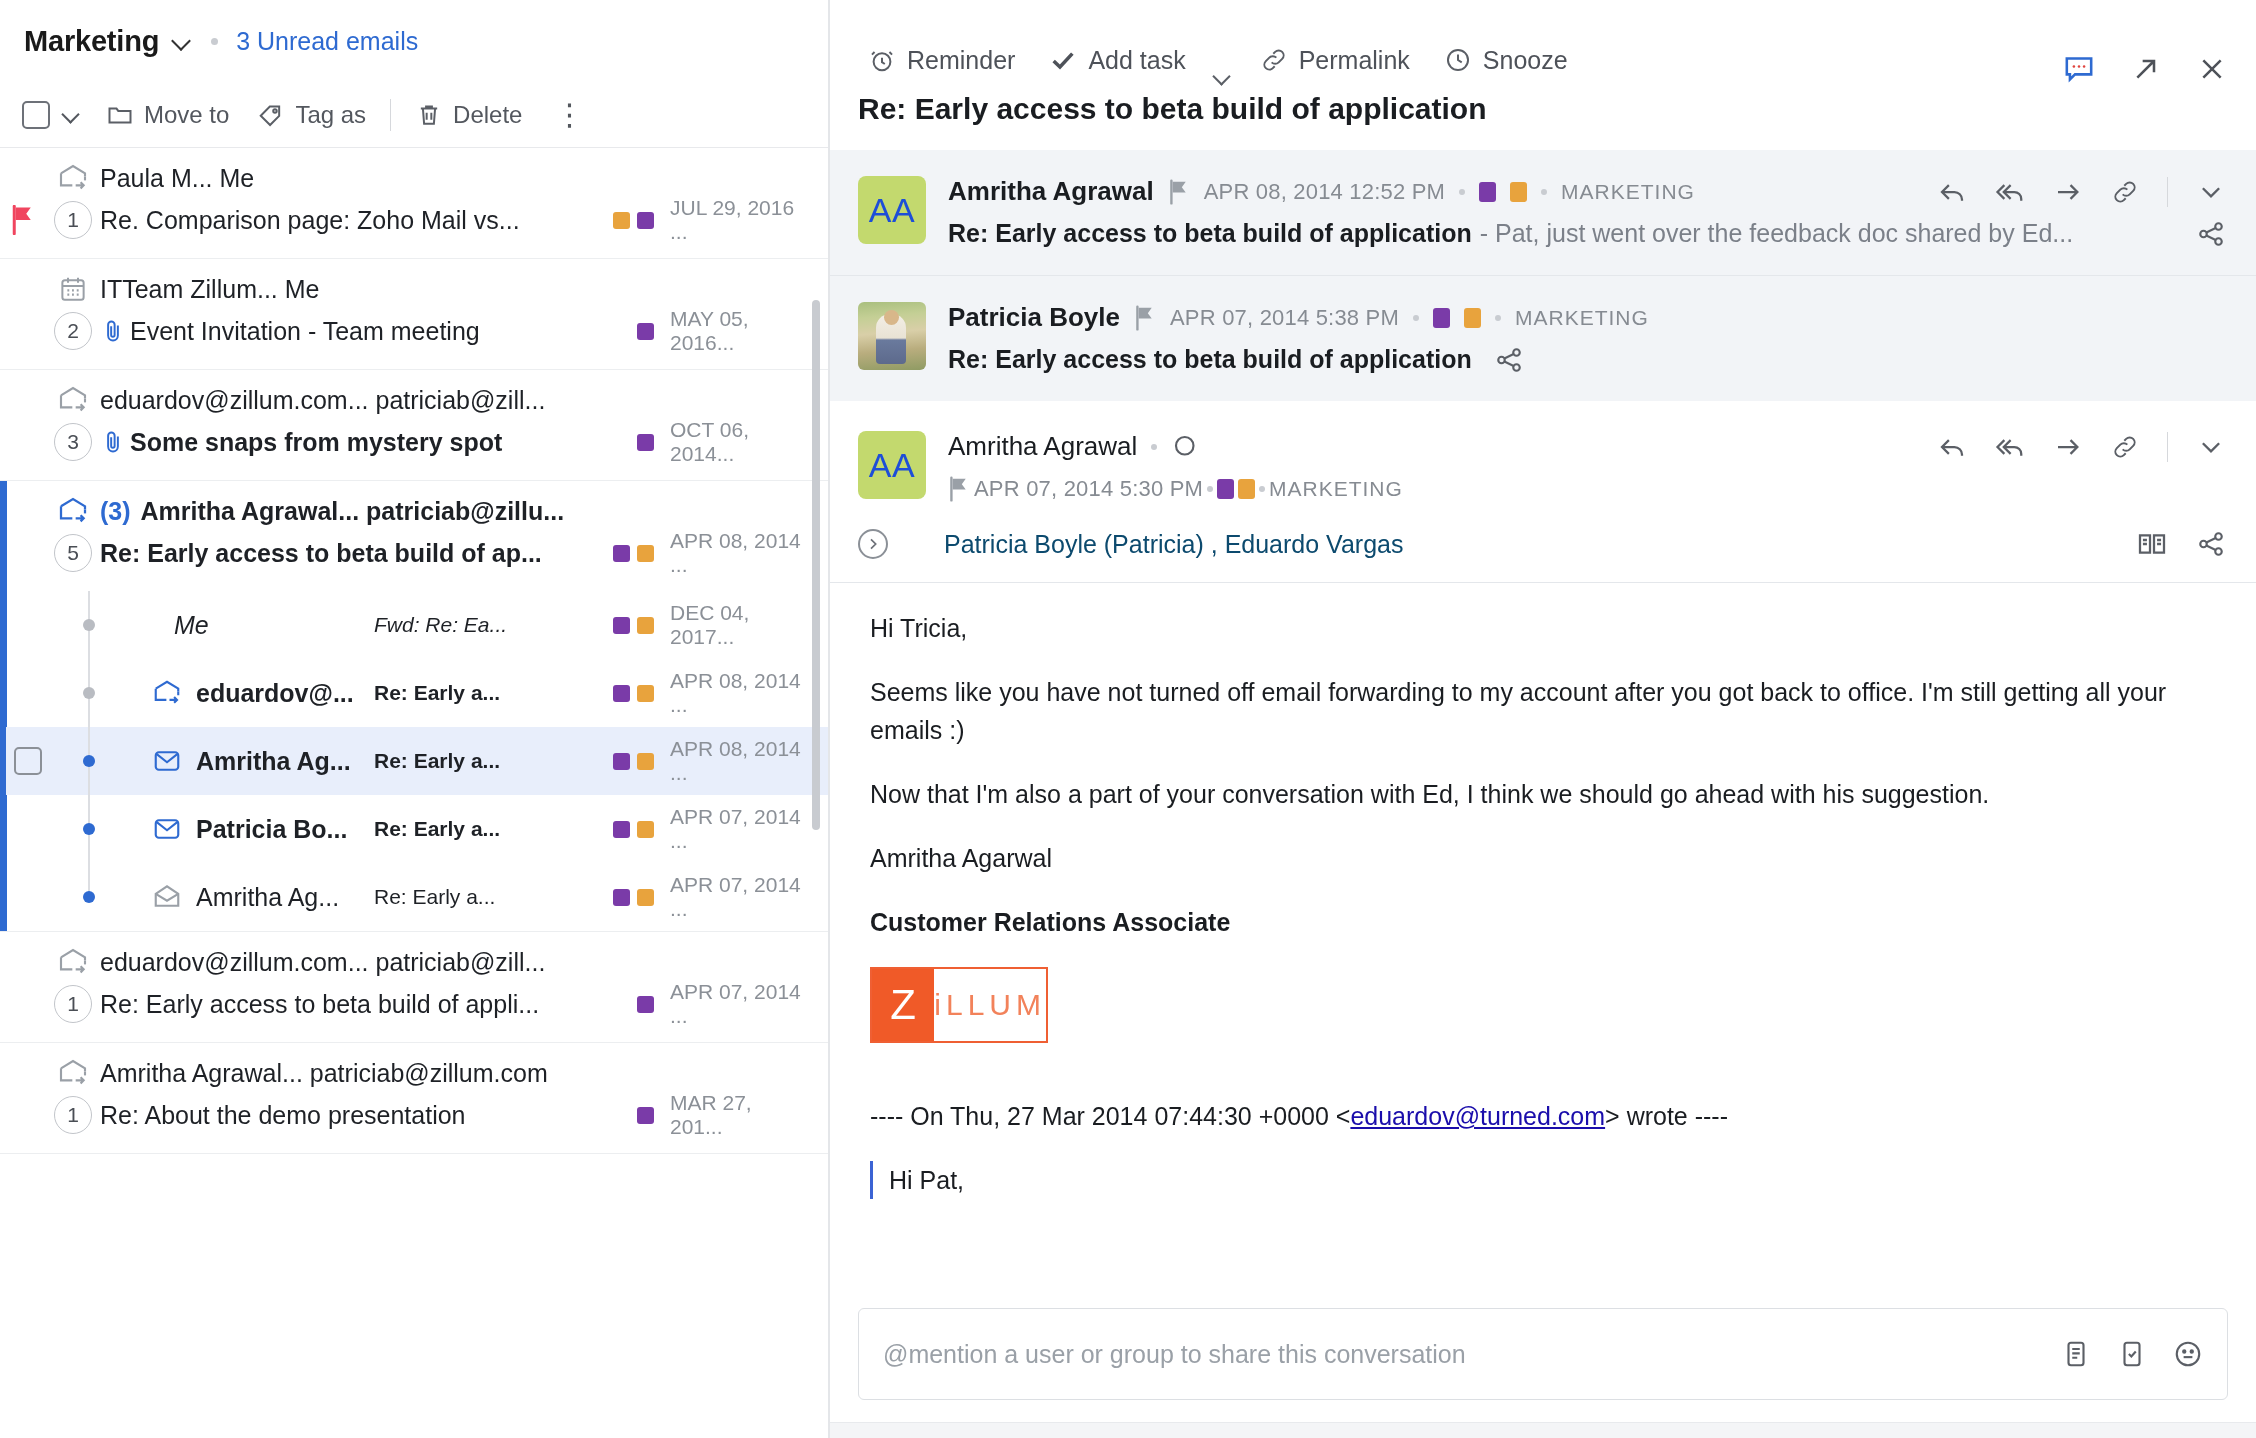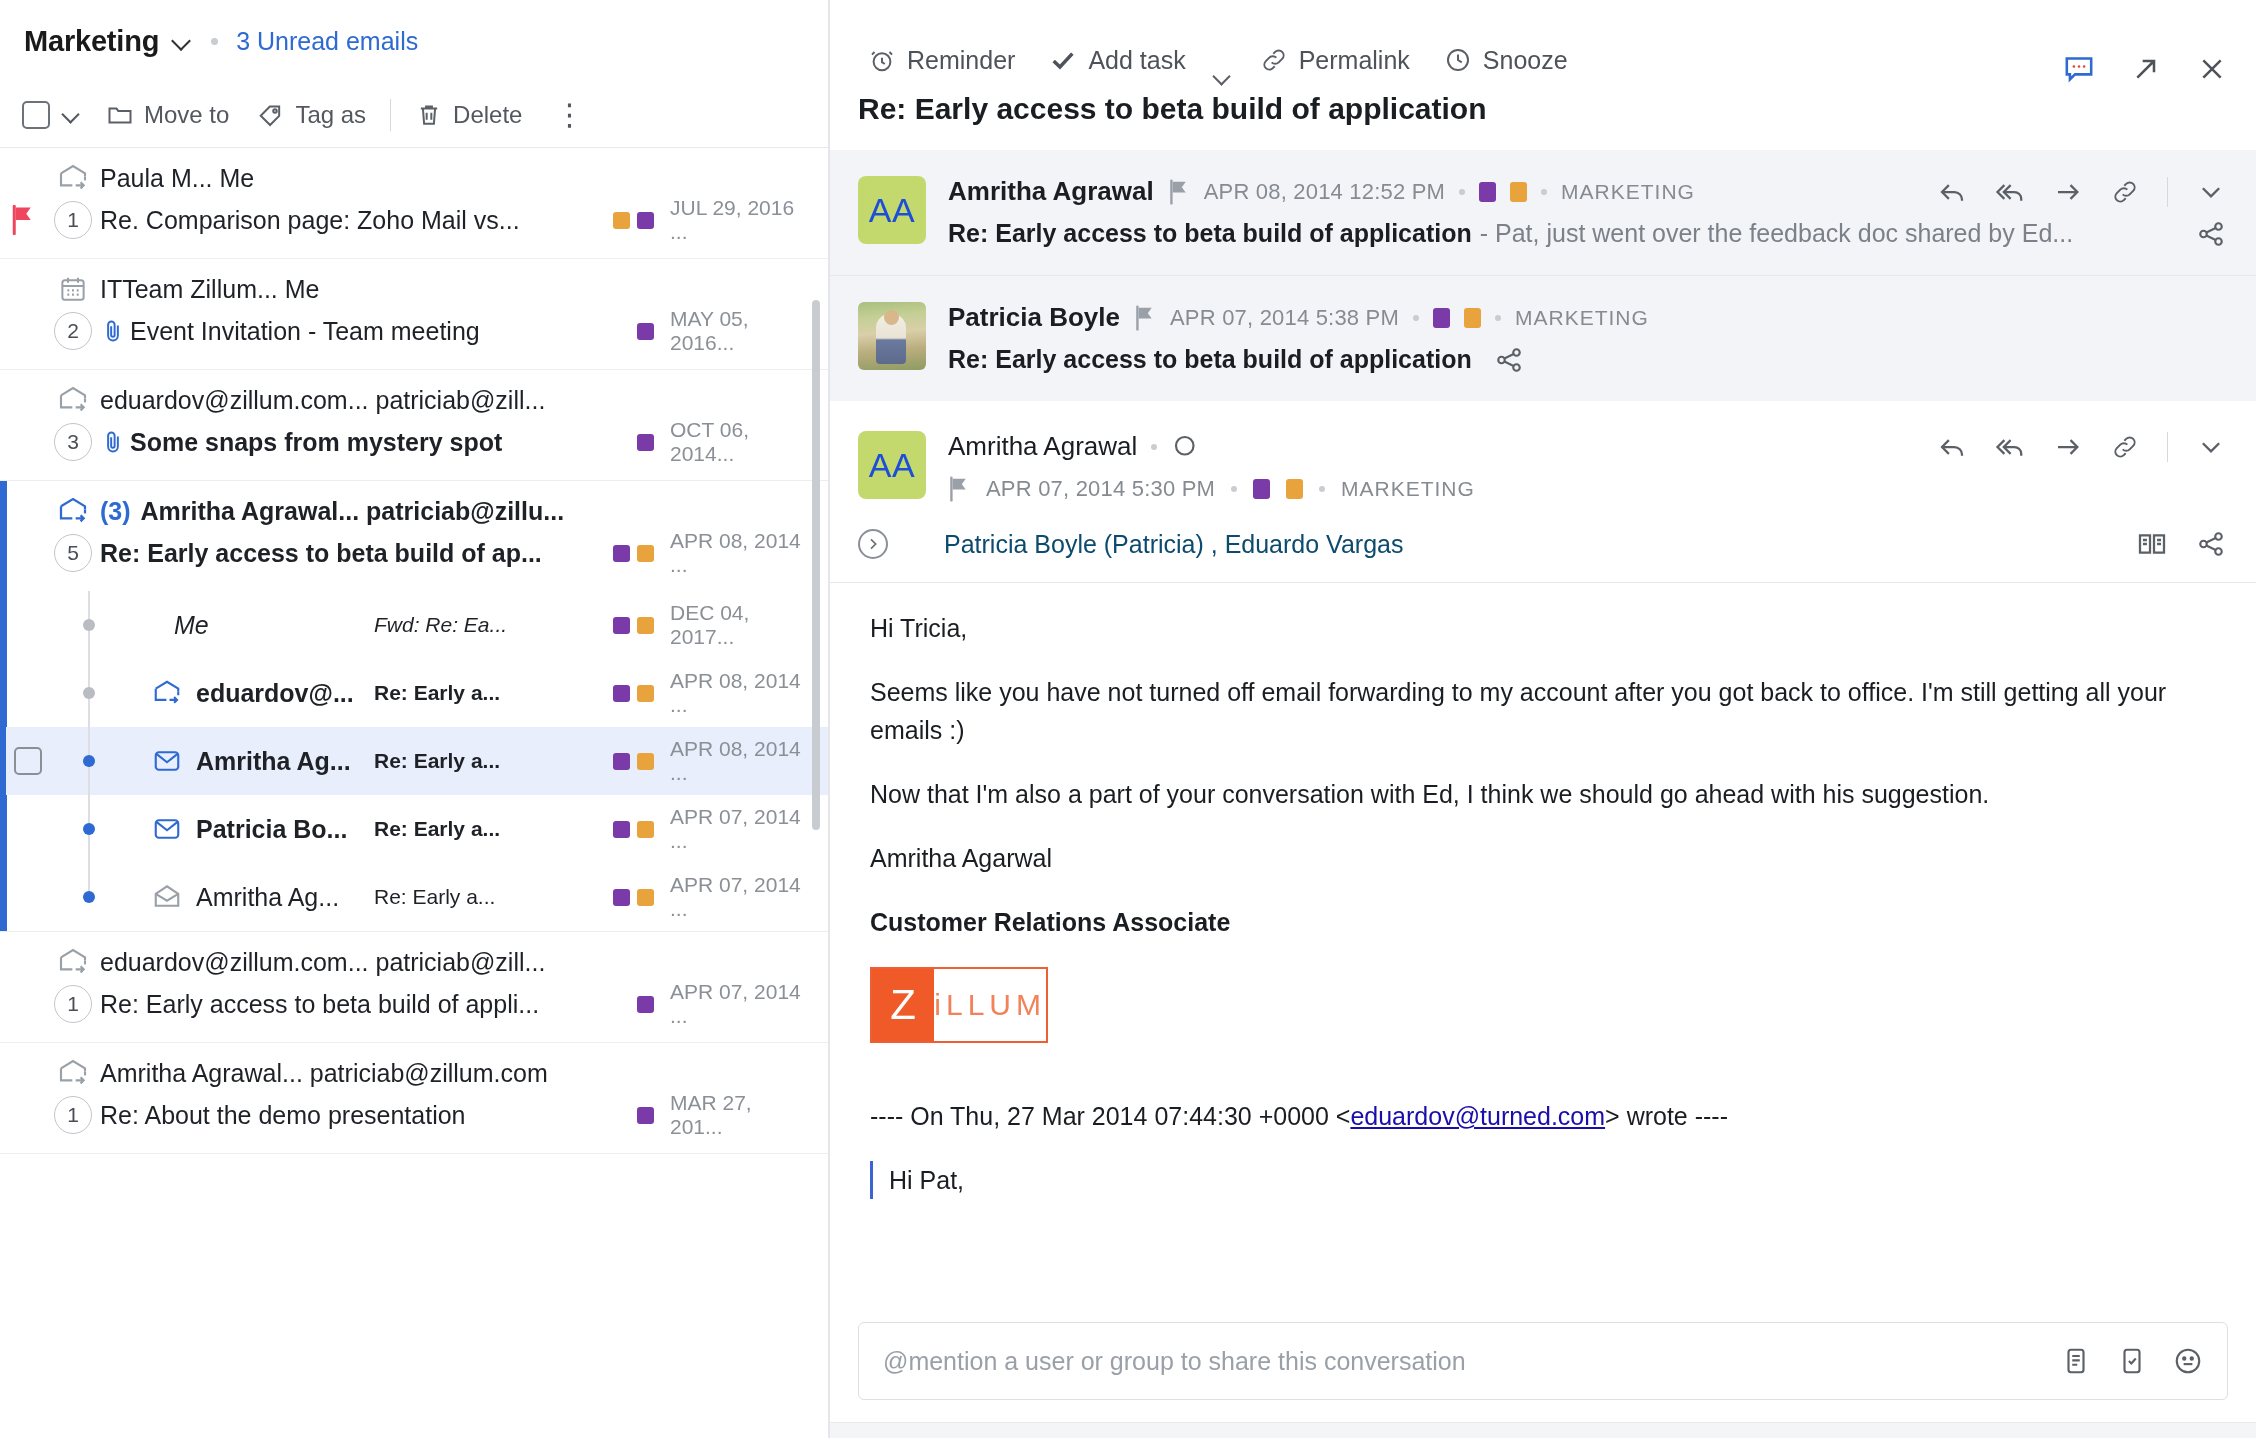--- a/index.html
+++ b/index.html
@@ -181,21 +181,21 @@
   .msg-actions { display: flex; align-items: center; gap: 28px; margin-left: auto; padding-left: 28px; }
   .msg-snip-row { display: flex; align-items: baseline; margin-top: 12px; gap: 0; }
   .msg-snip-subject { font-size: 25px; font-weight: bold; color: #1a1d21; white-space: nowrap; }
   .msg-snip-text {
     font-size: 25px; color: #7b8089; margin-left: 8px;
     overflow: hidden; text-overflow: ellipsis; white-space: nowrap; flex: 1;
   }
   .share-ico { margin-left: 22px; flex: 0 0 auto; align-self: center; }
 
   .msg-expanded { padding: 30px 30px 0 28px; display: flex; gap: 22px; }
-  .exp-meta2 { display: flex; align-items: center; gap: 16px; margin-top: 14px; }
+  .exp-meta2 { display: flex; align-items: center; gap: 4px; margin-top: 14px; }
   .recipients-row {
     display: flex; align-items: center; gap: 22px; padding: 26px 30px 0 28px;
     border-bottom: 1px solid #e4e7eb; padding-bottom: 22px;
   }
   .rcp-expand {
     width: 30px; height: 30px; border-radius: 50%; border: 2px solid #8b9097;
     display: flex; align-items: center; justify-content: center; flex: 0 0 30px; cursor: pointer;
   }
   .rcp-names { font-size: 25px; color: #0c4a6e; margin-left: 34px; }
   .rcp-icons { margin-left: auto; display: flex; gap: 28px; align-items: center; }
@@ -212,21 +212,21 @@
   .zl-right { flex: 1; background: #fff; display: flex; align-items: center; justify-content: center;
     color: #f2825a; font-size: 30px; letter-spacing: 5px; font-weight: 400; }
   .quote-head { font-size: 25px; color: #1a1d21; margin-top: 54px; }
   .quote-head a { color: #1a0dab; }
   .quote-block {
     border-left: 3px solid #3b63d4; padding-left: 16px; margin-top: 26px; font-size: 25px; color: #1a1d21;
   }
 
   .mention-bar { margin-top: auto; padding: 0 28px 22px 28px; background: #fff; }
   .mention-box {
-    border: 1.5px solid #dcdfe3; border-radius: 6px; height: 78px;
+    border: 1.5px solid #dcdfe3; border-radius: 6px; height: 92px;
     display: flex; align-items: center; padding: 0 24px; background: #fff;
   }
   .mention-input {
     flex: 1; border: none; outline: none; font-size: 25px; color: #1a1d21;
     font-family: "Liberation Sans", sans-serif; background: transparent;
   }
   .mention-input::placeholder { color: #9aa0a7; }
   .mention-icons { display: flex; gap: 26px; align-items: center; }
   .bottom-strip { height: 16px; background: #f4f5f7; border-top: 1px solid #e8eaed; }
   svg { display: block; }

